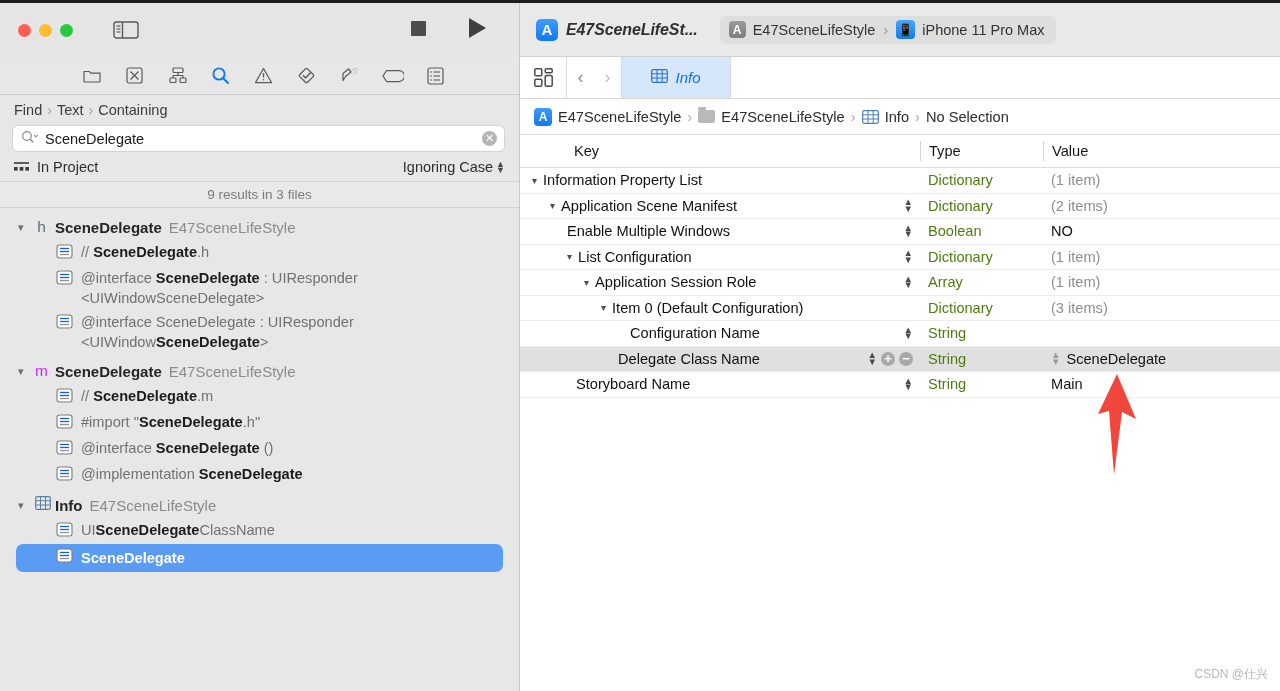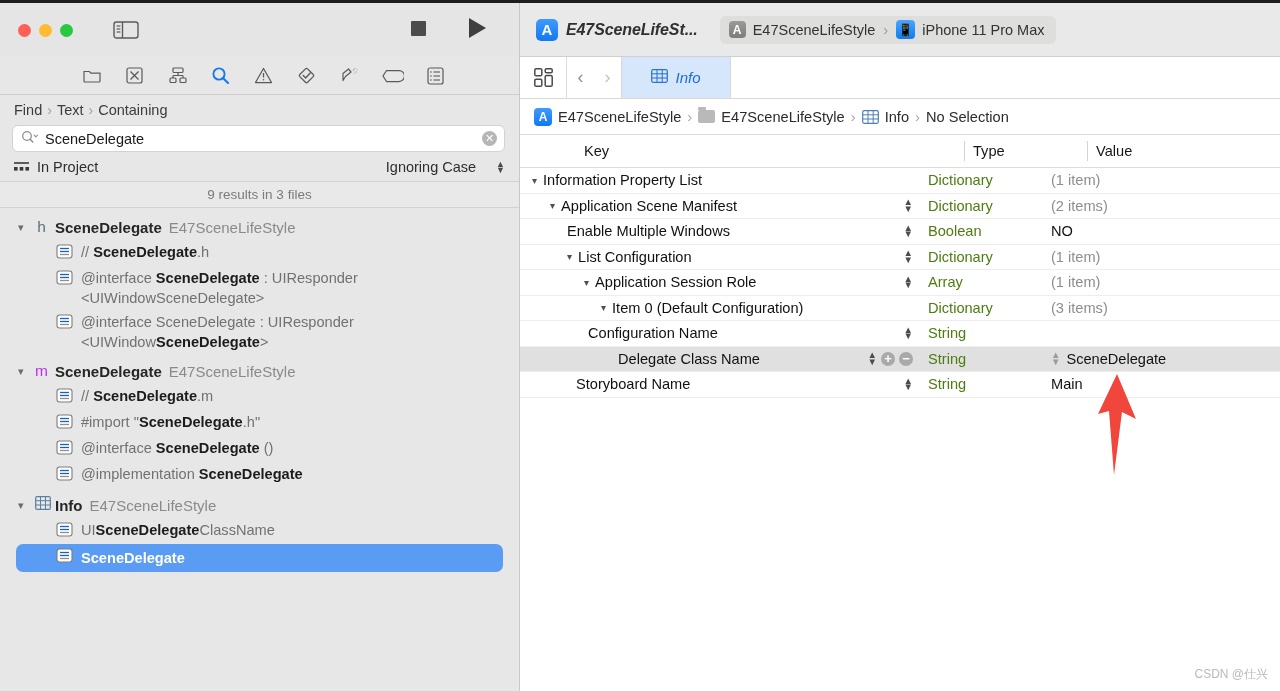--- a/index.html
+++ b/index.html
@@ -85,21 +85,21 @@
   .clear-btn {
     width: 15px; height: 15px; border-radius: 50%; background: #b6b6b6;
     display: flex; align-items: center; justify-content: center;
     color: #fff; font-size: 11px; line-height: 1; flex: none;
   }
 
   .scope-row {
     height: 29px; display: flex; align-items: center; padding: 0 14px 0 13px;
     font-size: 14.5px; color: #2e2e2e; flex: none;
   }
-  .scope-row .right { margin-left: auto; display: flex; align-items: center; gap: 20px; }
+  .scope-row .right { margin-left: auto; display: flex; align-items: center; gap: 3px; }
   .stepper-glyph { display: inline-flex; flex-direction: column; line-height: 6px; font-size: 9px; color: #4a4a4a; }
 
   .results-count {
     height: 27px; display: flex; align-items: center; justify-content: center;
     font-size: 13.5px; color: #7b7b7b;
     border-top: 1px solid #d2d2d2; border-bottom: 1px solid #d2d2d2;
     background: #e9e9e9; flex: none;
   }
 
   .results-list { flex: 1; overflow: hidden; padding-top: 6px; }
@@ -157,21 +157,21 @@
   }
   .folder-ic:before {
     content:''; position:absolute; top:-3px; left:0; width:8px; height:3px;
     background:#b9b9b9; border-radius:1px 1px 0 0;
   }
 
   .plist-head {
     height: 33px; display: flex; align-items: center; flex: none;
     border-bottom: 1px solid #dcdcdc; font-size: 14.6px; color: #161616;
   }
-  .col-key { width: 400px; padding-left: 20px; margin-left: 44px; }
+  .col-key { width: 400px; padding-left: 54px; }
   .col-type { width: 123px; padding-left: 8px; border-left: 1px solid #d3d3d3; height:20px; display:flex; align-items:center;}
   .col-val { flex: 1; padding-left: 8px; border-left: 1px solid #d3d3d3; height:20px; display:flex; align-items:center;}
 
   .plist-rows { flex: 1; overflow: hidden; }
   .prow {
     height: 25.5px; display: flex; align-items: center;
     border-bottom: 1px solid #ededed; font-size: 14.6px; position: relative;
   }
   .prow.hl { background: #e0e0e0; }
   .p-key { width: 400px; display: flex; align-items: center; color: #111; position: relative; }
@@ -644,21 +644,21 @@
           </div>
           <div class="p-type">
               <span>Dictionary</span>
             </div>
           <div class="p-val muted">
               <span>(3 items)</span>
             </div>
         </div>
 
         <div class="prow">
-          <div class="p-key" style="padding-left:68px;">
+          <div class="p-key" style="padding-left:110px;">
             <span>Configuration Name</span>
             <span class="p-ctrls">
                 <span class="stp">
                   <span>▲</span>
                   <span>▼</span>
                 </span>
               </span>
           </div>
           <div class="p-type">
               <span>String</span>

